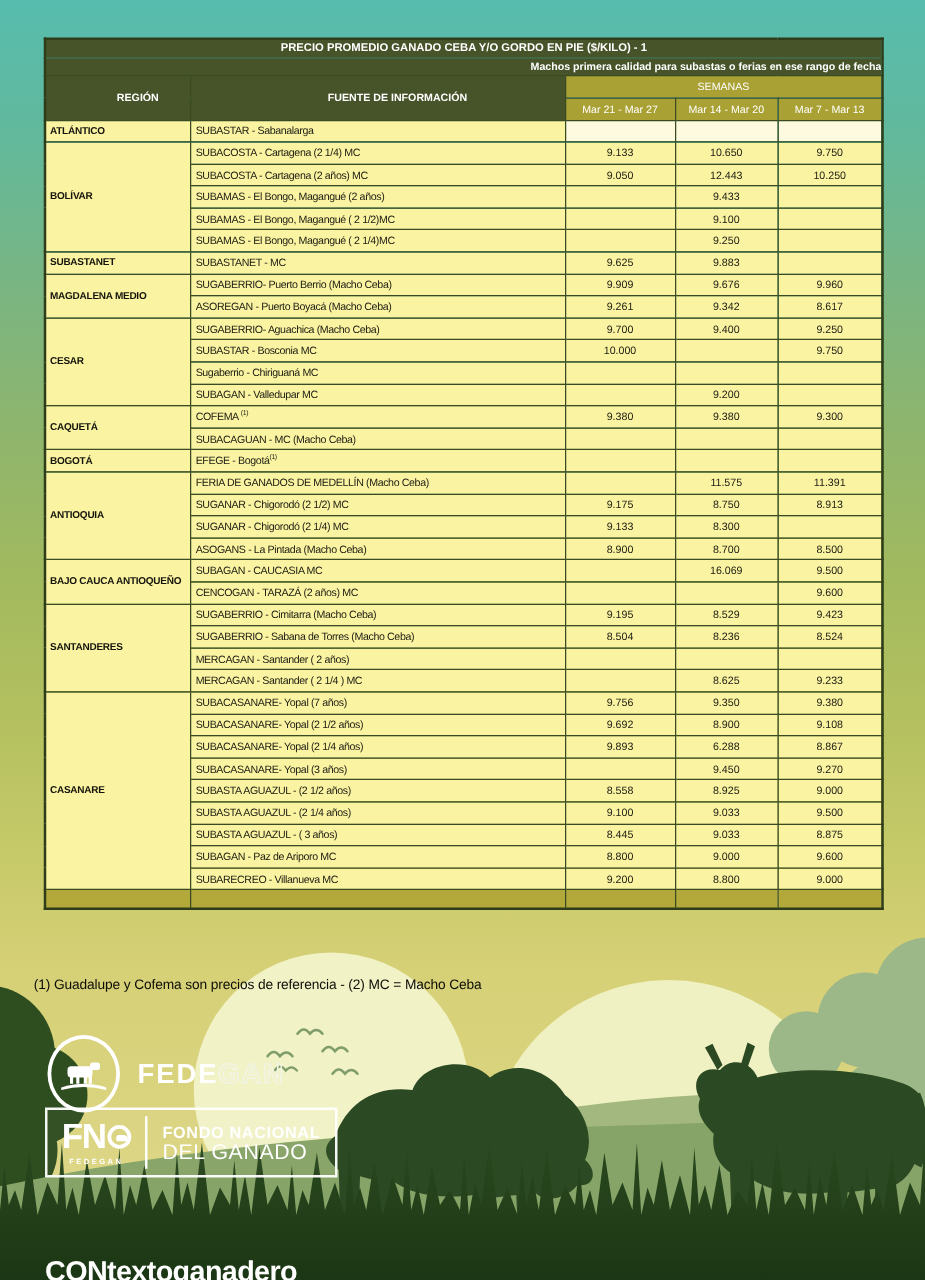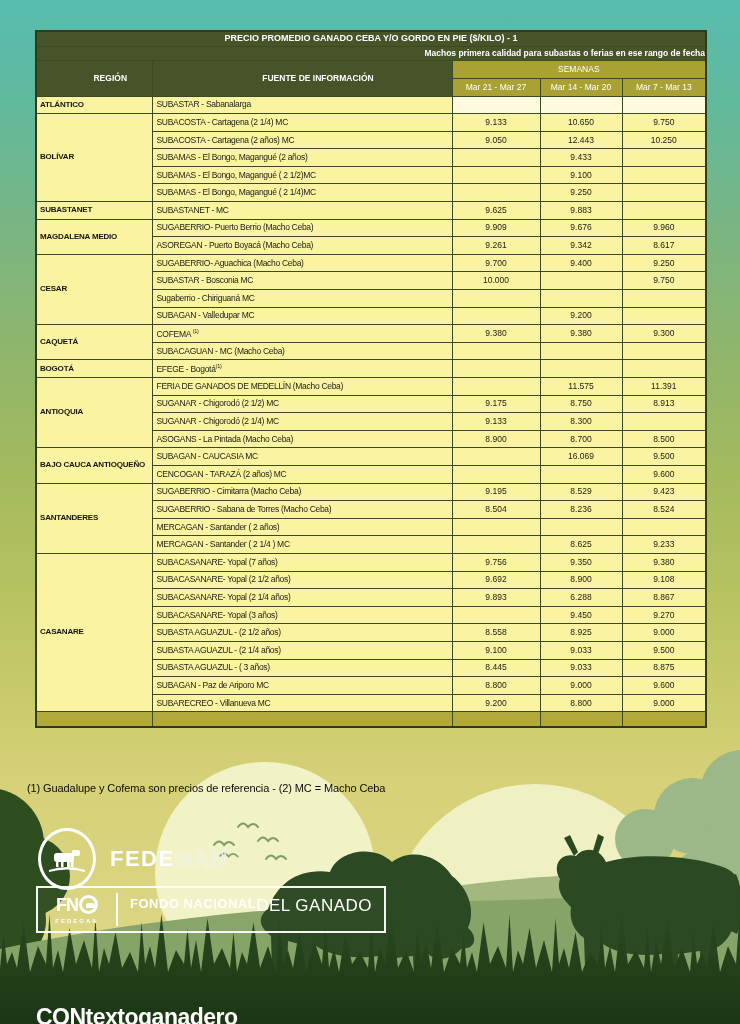--- a/index.html
+++ b/index.html
@@ -59,31 +59,31 @@
     display:flex; align-items:center; justify-content:center; position:relative;
   }
   .fedegan-text { margin-left:14px; color:#fff; font-weight:bold; font-size:22px; letter-spacing:1.5px; }
   .fedegan-text .hollow { color:transparent;margin-top:15px; -webkit-text-stroke:1.2px #f2f4e4; }
 
   .fng-logo {
     position:absolute; left:36px; top:886px; display:flex; align-items:stretch;
     border:2px solid rgba(255,255,255,0.95); padding:5px 0; background:rgba(255,255,255,0.02);
   }
   .fng-left { width:78px; display:flex; flex-direction:column; align-items:center; justify-content:center; padding:2px 6px; }
-  .fng-acronym { color:#fff; font-weight:bold; font-size:18px; line-height:1; display:flex; align-items:center; letter-spacing:-1px; }
+  .fng-acronym { color:#fff; font-weight:bold; font-size:28px; line-height:1; display:flex; align-items:center; letter-spacing:-1px; }
   .fng-g {
     display:inline-block; width:19px; height:19px; border:3px solid #fff; border-radius:50%;
     margin-left:1px; position:relative;
   }
   .fng-g::after {
     content:""; position:absolute; left:4px; top:5px; width:9px; height:5px; background:#fff; border-radius:2px 3px 1px 1px;
   }
   .fng-sub { color:#fff; font-size:6px; letter-spacing:2px; margin-top:4px; font-weight:bold; }
   .fng-divider { width:2px; background:rgba(255,255,255,0.95); }
-  .fng-right { padding:4px 12px 2px 12px; display:flex; flex-direction:row; justify-content:center; }
+  .fng-right { padding:4px 12px 2px 12px; display:flex; flex-direction:column; justify-content:center; }
   .fng-line1 { color:#fff; font-weight:bold; font-size:13px; letter-spacing:0.5px; line-height:1.1; }
   .fng-line2 { color:#fff; font-weight:normal; font-size:17px; letter-spacing:0.5px; line-height:1.1; }
 
   .contexto { position:absolute; left:36px; top:1004px; }
   .contexto-title { color:#fff; font-weight:bold; font-size:23px; letter-spacing:-0.5px; }
   .contexto-tagline { color:#c9d5bc; font-size:7.5px; letter-spacing:1.3px; margin-top:3px; }
 </style>
 </head>
 <body>
 

